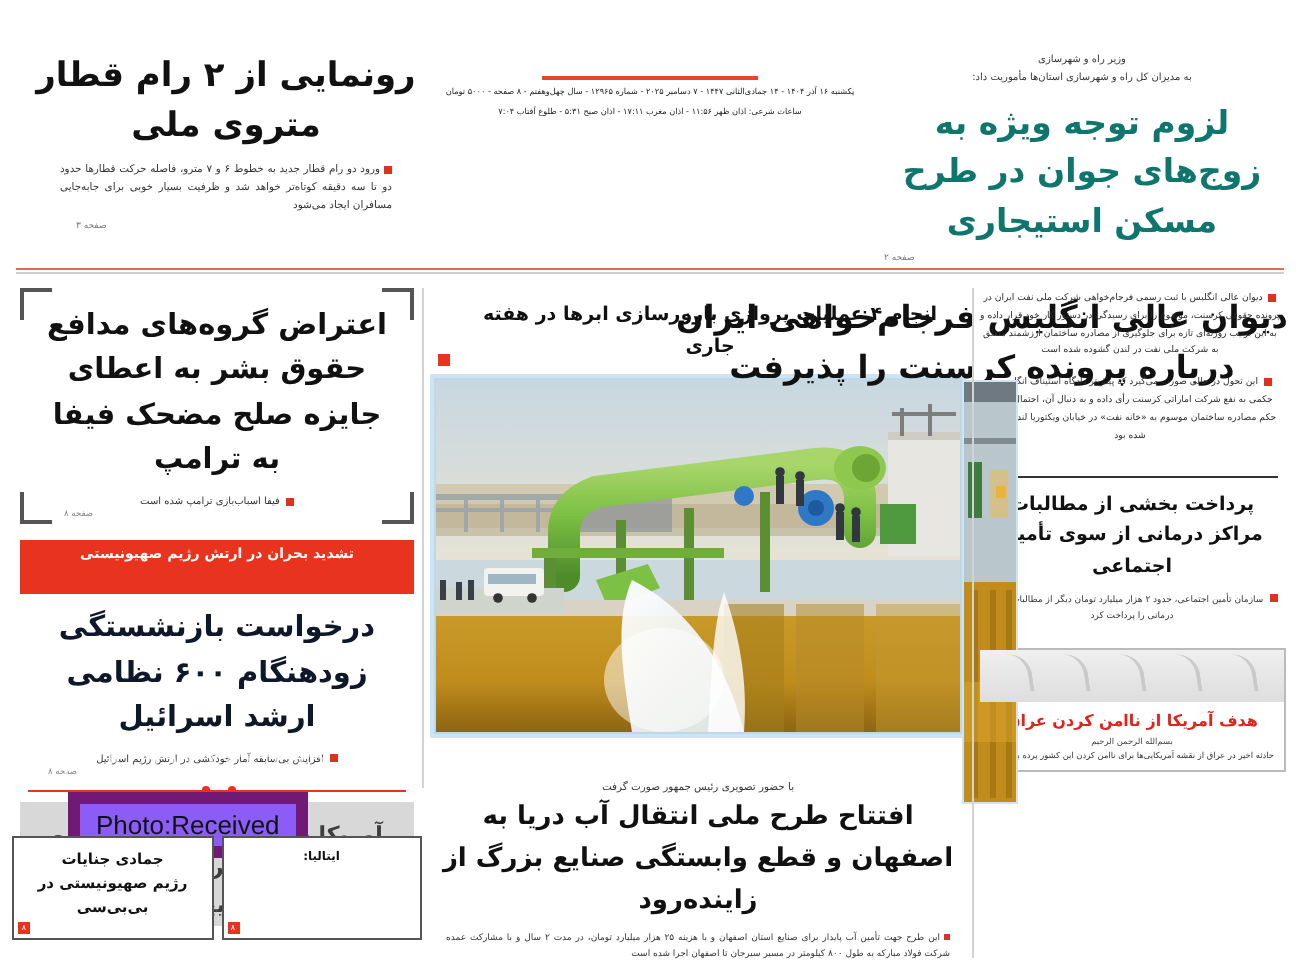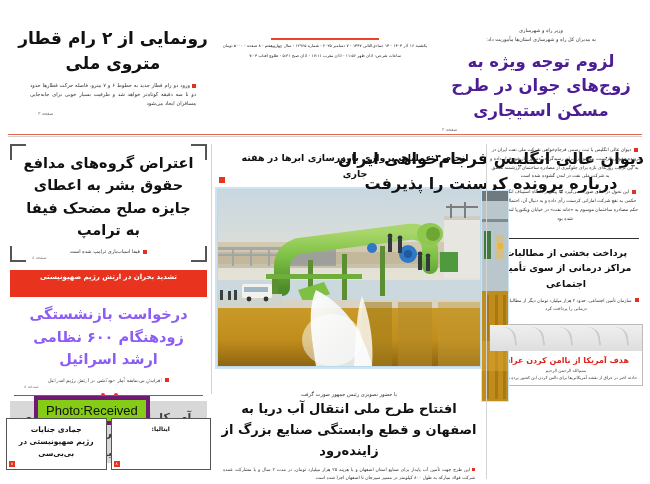--- a/index.html
+++ b/index.html
@@ -36,21 +36,21 @@
     transform:rotate(-3deg);
   }
   .ink:after{content:"";position:absolute;left:7px;top:26px;width:7px;height:13px;background:#e8341f;
     border-radius:0 0 50% 50%;}
   .ink:before{content:"";position:absolute;left:17px;top:24px;width:5px;height:9px;background:#e8341f;
     border-radius:0 0 50% 50%;}
   .mh-dateline{font-size:4.1px;line-height:2.0;color:#222;margin-top:2px;direction:rtl;letter-spacing:.1px;}
 
   .mh-right{position:absolute;left:438px;right:6px;top:26px;text-align:center;}
   .mh-right .kicker{font-size:5px;line-height:1.85;color:#333;}
-  .mh-right .hl{font-size:16.5px;font-weight:bold;line-height:1.5;margin-top:5px;color:#4c1d95;}
+  .mh-right .hl{font-size:16.5px;font-weight:bold;line-height:1.5;margin-top:5px;color:#0f766e;}
   .mh-right .pg{font-size:4.5px;color:#777;text-align:left;padding-left:4px;margin-top:3px;}
 
   .mh-rule{position:absolute;left:8px;top:134px;width:634px;height:1px;background:#e06a52;}
   .mh-rule2{position:absolute;left:8px;top:136px;width:634px;height:1px;background:#cfcfcf;}
 
   
   .col-left{position:absolute;left:6px;top:142px;width:205px;}
 
   .corner-box{position:relative;padding:10px 14px 4px;text-align:center;}
   .corner-box .ck{position:absolute;width:14px;height:14px;border:2px solid #555;}
@@ -60,40 +60,40 @@
   .corner-box .ck.br{right:4px;bottom:2px;border-left:none;border-top:none;}
   .corner-box .hl{font-size:14.5px;font-weight:bold;line-height:1.55;color:#111;}
   .corner-box .sub{font-size:5px;color:#333;margin-top:6px;}
   .corner-box .sub .b{display:inline-block;width:4px;height:4px;background:#e03020;margin-left:3px;vertical-align:middle;}
   .corner-box .pg{font-size:4.3px;color:#888;text-align:left;margin-top:1px;padding-left:12px;}
 
   .redbar{background:#e8341f;color:#fff;font-size:7px;font-weight:bold;text-align:center;
       padding:3px 0 16px;margin:6px 4px 0;line-height:1.2;}
 
   .news-blk{text-align:center;padding:6px 10px 0;}
-  .news-blk .hl{font-size:14.5px;font-weight:bold;line-height:1.55;color:#8b5cf6;}
+  .news-blk .hl{font-size:14.5px;font-weight:bold;line-height:1.55;color:#0f172a;}
   .news-blk .sub{font-size:5px;color:#333;margin-top:6px;}
   .news-blk .sub .b{display:inline-block;width:4px;height:4px;background:#e03020;margin-left:3px;vertical-align:middle;}
   .news-blk .pg{font-size:4.3px;color:#888;text-align:left;margin-top:1px;padding-left:8px;}
 
   .dotrule{position:relative;height:8px;margin:2px 8px 0;}
   .dotrule:before{content:"";position:absolute;left:0;right:0;top:4px;height:1px;background:#e8341f;}
   .dotrule .d{position:absolute;top:2px;width:4px;height:4px;background:#e8341f;border-radius:50%;}
   .dotrule .d.a{left:46%;} .dotrule .d.b{left:53%;}
 
   .ad-strip{position:relative;margin:2px 4px 0;background:#d8d8d8;height:62px;overflow:hidden;}
   .ad-strip .cap{font-size:4.6px;color:#333;text-align:center;padding-top:2px;}
   .ad-strip .t{font-size:11px;font-weight:bold;color:#222;line-height:1.5;text-align:center;opacity:.85;padding-top:2px;}
 
   .wm{position:absolute;left:6px;top:372px;width:230px;height:34px;
       font-family:"Liberation Sans",sans-serif;font-size:22px;letter-spacing:3px;
       color:rgba(255,255,255,.62);font-weight:400;direction:ltr;}
-  .photo-received{position:absolute;left:34px;top:396px;background:#84cc16;color:#111;
+  .photo-received{position:absolute;left:34px;top:396px;background:#8b5cf6;color:#111;
       font-family:"Liberation Sans",sans-serif;font-size:13px;padding:3px 8px;direction:ltr;
-      border:4px solid #701a75;}
+      border:6px solid #701a75;}
 
   .mini-row{position:absolute;left:6px;top:418px;width:205px;display:flex;gap:4px;}
   .mini-box{position:relative;flex:1;border:1px solid #555;padding:5px 4px 8px;text-align:center;
       background:#fff;min-height:52px;box-sizing:border-box;}
   .mini-box .lead{font-size:6px;font-weight:bold;color:#111;line-height:1.5;}
   .mini-box .t{font-size:7.5px;font-weight:bold;color:#111;line-height:1.6;}
   .mini-box .pgmark{position:absolute;left:2px;bottom:2px;width:6px;height:6px;background:#e8341f;
       color:#fff;font-size:4px;line-height:6px;text-align:center;}
 
   

